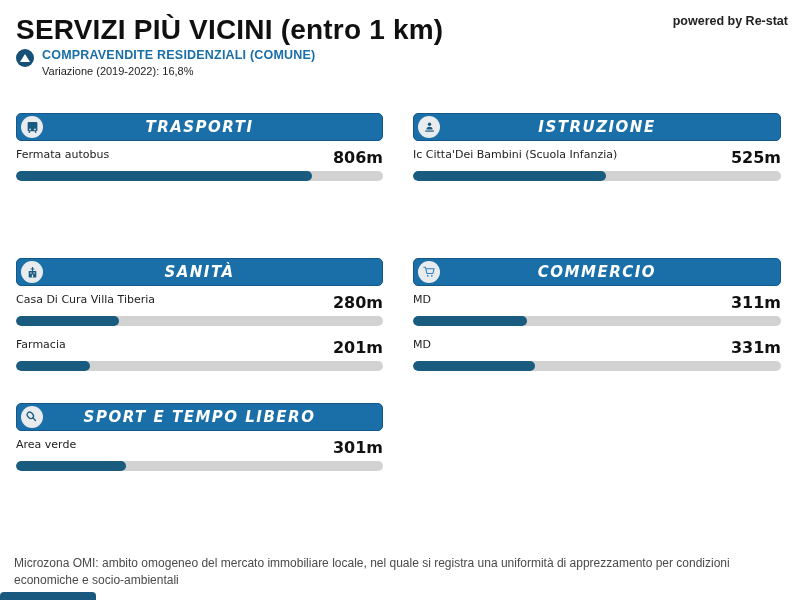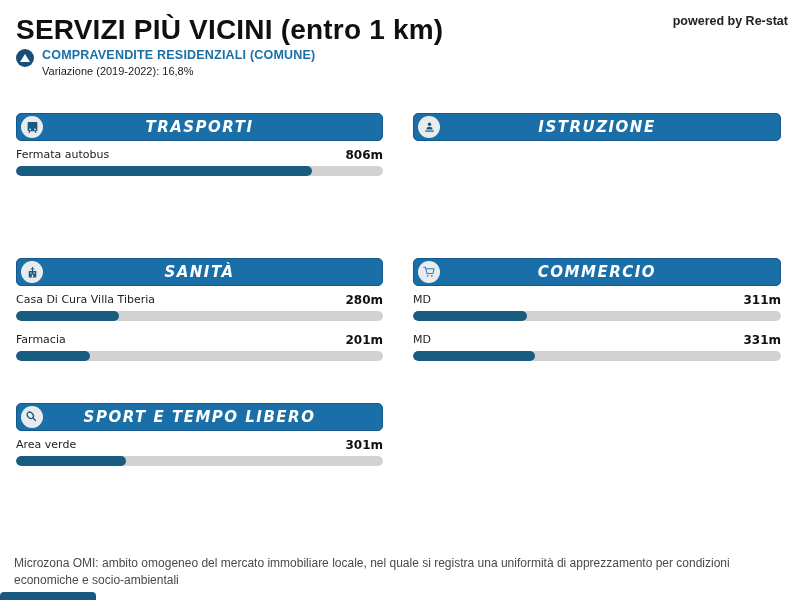--- a/index.html
+++ b/index.html
@@ -26,21 +26,21 @@
   .sec-header{position:relative;height:28px;background:#1a6fa8;border:1px solid #15578a;
         border-radius:5px;box-sizing:border-box;font-style:italic;}
   .sec-header .circle{position:absolute;left:4px;top:2px;width:22px;height:22px;border-radius:50%;
         background:#e9ecef;display:flex;align-items:center;justify-content:center;}
   .sec-title{display:block;text-align:center;line-height:26px;color:#fff;font-weight:bold;
         font-size:15px;letter-spacing:1.5px;}
   .item{margin-top:7px;}
   .item + .item{margin-top:12px;}
   .item-row{display:flex;justify-content:space-between;align-items:flex-start;}
   .item-label{font-size:11px;color:#222;}
-  .item-dist{font-size:12px;font-weight:bold;color:#111;}
+  .item-dist{font-size:16px;font-weight:bold;color:#111;}
   .track{margin-top:4px;height:10px;background:#d2d2d2;border-radius:5px;overflow:hidden;}
   .fill{height:100%;background:#1a5b80;border-radius:5px;}
 
   .footer-note{position:absolute;left:14px;top:555px;width:782px;
         font-family:"Liberation Sans",sans-serif;font-size:12px;line-height:1.4;color:#4a4a4a;}
 
   .clipped-bar{position:absolute;left:0;top:592px;width:96px;height:12px;
         background:#19597f;border-radius:4px;}
 </style>
 </head>
@@ -86,20 +86,29 @@
     <div class="section">
       <div class="sec-header">
         <span class="circle">
           <svg viewBox="0 0 24 24" width="13" height="13" fill="#1b5a80">
               <circle cx="12" cy="6" r="3.2"></circle>
               <path d="M6.5 14.5c0-2.6 2.6-4 5.5-4s5.5 1.4 5.5 4v1h-11z"></path>
               <path d="M4 17.5h16v2.2H4z"></path>
             </svg>
         </span>
         <span class="sec-title">ISTRUZIONE</span>
+      </div>
+      <div class="item">
+        <div class="item-row">
+          <span class="item-label">Ic Citta'Dei Bambini (Scuola Infanzia)</span>
+          <span class="item-dist">525m</span>
+        </div>
+        <div class="track">
+          <div class="fill" style="width: 52.5%;"></div>
+        </div>
       </div>
     </div>
 
     <div class="section">
       <div class="sec-header">
         <span class="circle">
           <svg viewBox="0 0 24 24" width="13" height="13" fill="#1b5a80">
               <rect x="5" y="9" width="14" height="12" rx="1"></rect>
               <path d="M11 2h2v2.5h2.5v2H13V9h-2V6.5H8.5v-2H11z"></path>
               <g fill="#e9ecef">

